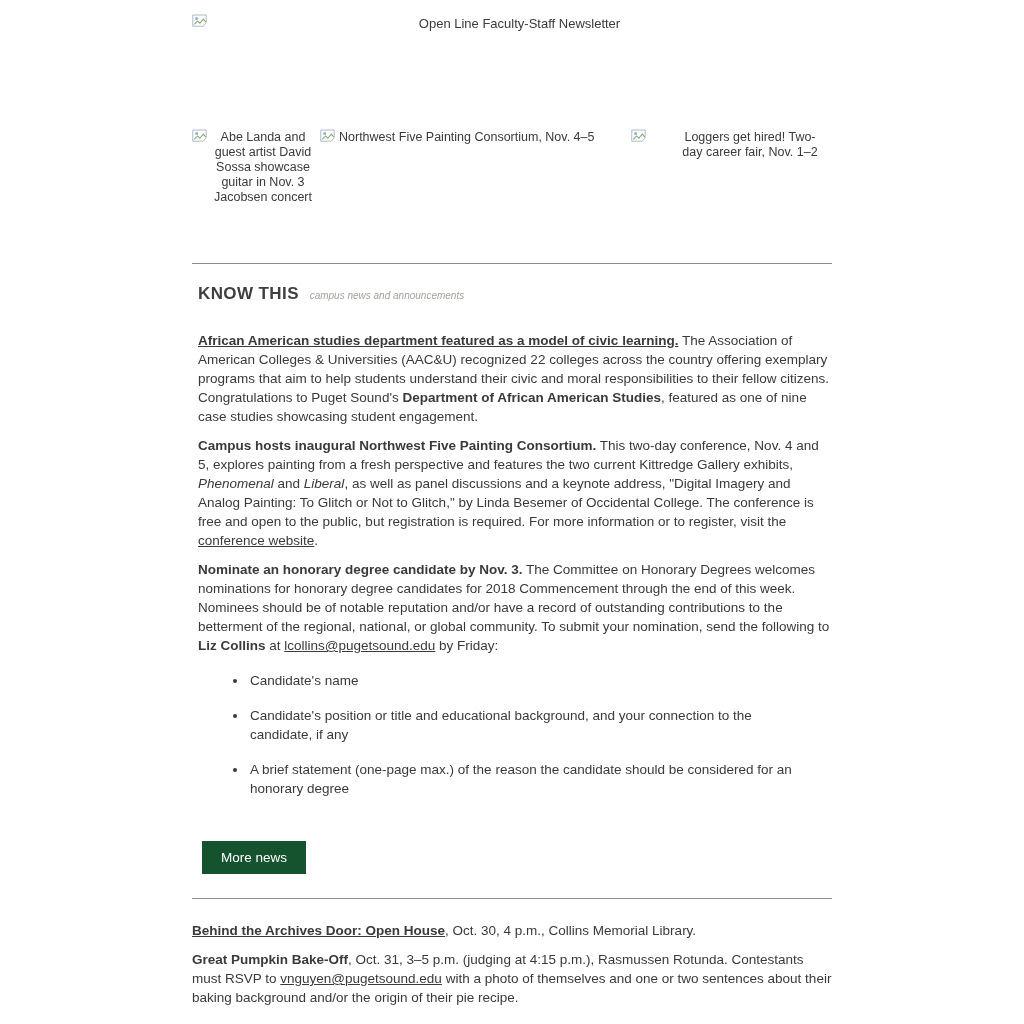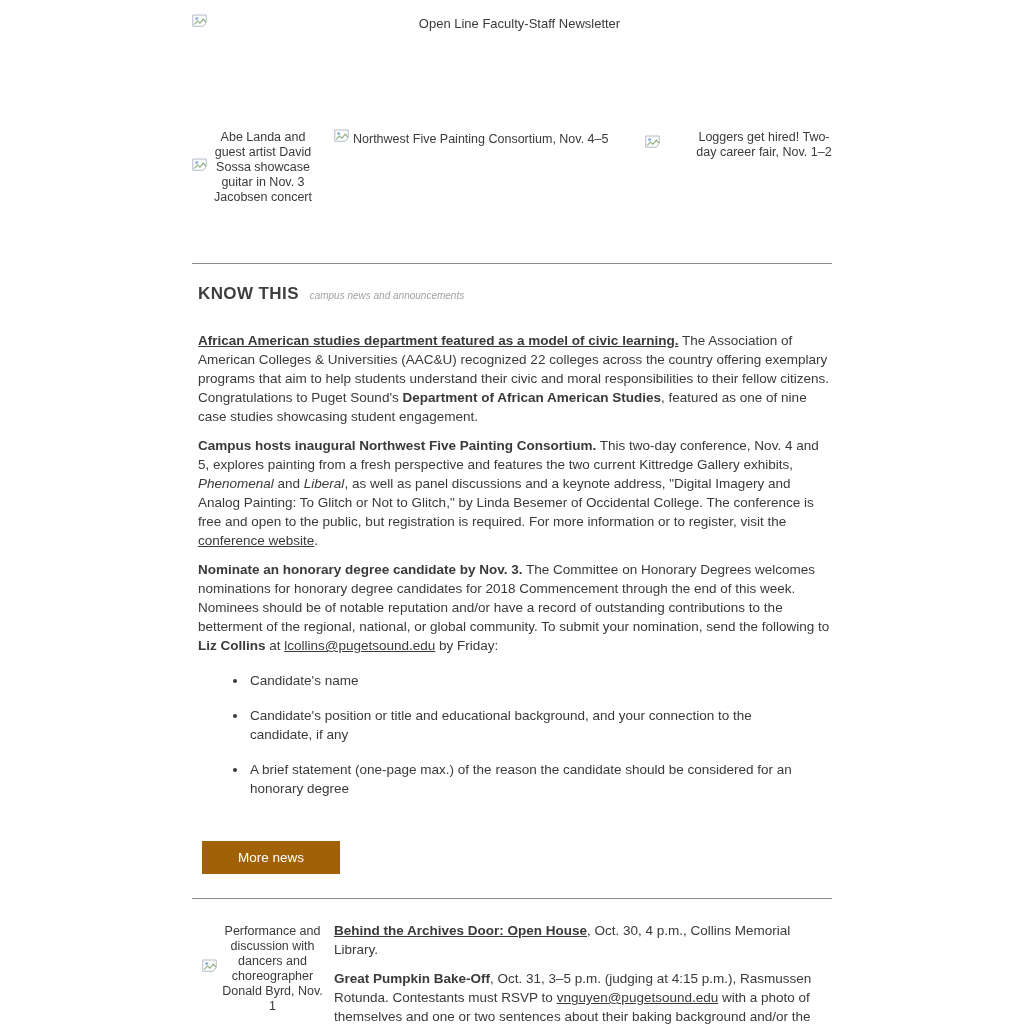--- a/index.html
+++ b/index.html
@@ -9,21 +9,21 @@
     font-size: 13.5px;
     line-height: 19px;
     color: #3a3a3a;
     width: 1024px;
     min-height: 1024px;
     overflow: hidden;
   }
   .content { width: 640px; margin: 0 auto; padding-top: 14px; }
 
   
-  .ph { display: flex; align-items: center; gap: 4px; }
+  .ph { display: flex; align-items: flex-start; gap: 4px; }
   .ph .alt {
     font-size: 12.5px;
     line-height: 15px;
     text-align: center;
     color: #3a3a3a;
     padding-top: 1px;
   }
   .broken-icon { flex: 0 0 auto; }
 
   
@@ -32,21 +32,21 @@
     flex: 1;
     text-align: center;
     font-size: 13px;
     color: #3a3a3a;
   }
 
   
   .hero-row { display: flex; align-items: flex-start; min-height: 122px; }
   .hero-1 { width: 128px; }
   .hero-1 .alt { width: 104px; }
-  .hero-2 { width: 300px; margin-left: 14px; }
+  .hero-2 { width: 300px; }
   .hero-2 .alt { text-align: left; }
   .hero-3 { width: 187px; margin-left: 11px; }
   .hero-3 .alt { width: 160px; margin-left: 32px; }
 
   hr.divider {
     border: none;
     border-top: 1px solid #8c8c8c;
     margin: 12px 0 0 0;
   }
 
@@ -72,26 +72,26 @@
   .seg-italic { font-style: italic; }
   .seg-link { text-decoration: underline; color: inherit; cursor: pointer; }
   .seg-boldlink { font-weight: bold; text-decoration: underline; color: inherit; cursor: pointer; }
 
   ul.bullets { margin: 14px 0 0 6px; padding-left: 34px; }
   ul.bullets li { margin: 16px; padding-left: 2px; }
 
   .more-news {
     display: inline-block;
     margin: 27px 0 12px 10px;
-    background: #a16207;
+    background: #14532d;
     color: #ffffff;
     border: none;
     font-family: "Liberation Sans", sans-serif;
     font-size: 13.5px;
-    padding: 9px 36px;
+    padding: 9px 19px;
     cursor: pointer;
   }
 
   
   .events { margin-top: 22px; overflow: visible; }
   .events-figure {
     float: left;
     width: 122px;
     margin: 2px 10px 6px 10px;
   }
@@ -167,28 +167,18 @@
     <li>A brief statement (one-page max.) of the reason the candidate should be considered for an honorary degree</li>
   </ul>
 
   <button class="more-news">More news</button>
 
   <hr class="divider">
 
   
 
   <div class="events">
-    <div class="ph events-figure">
-      <span class="broken-icon">
-        <svg width="15" height="14" viewBox="0 0 20 18">
-          <path d="M1 1 h18 v10 l-4 5 h-14 z" fill="#fdfdfd" stroke="#9aa7b5"></path>
-          <circle cx="6.2" cy="5.6" r="2" fill="#8ab4d8"></circle>
-          <path d="M3 13.5 l4.5-4.5 3 3 4.5-5.5 3.5 4" stroke="#86a877" stroke-width="1.4" fill="none"></path>
-        </svg>
-      </span>
-      <div class="alt">Performance and discussion with dancers and choreographer Donald Byrd, Nov. 1</div>
-    </div>
 
     <p class="event"><a class="seg-boldlink">Behind the Archives Door: Open House</a><span class="seg-plain">, Oct. 30, 4 p.m., Collins Memorial Library.</span></p>
     <p class="event"><span class="seg-bold">Great Pumpkin Bake-Off</span><span class="seg-plain">, Oct. 31, 3–5 p.m. (judging at 4:15 p.m.), Rasmussen Rotunda. Contestants must RSVP to </span><a class="seg-link">vnguyen@pugetsound.edu</a><span class="seg-plain"> with a photo of themselves and one or two sentences about their baking background and/or the origin of their pie recipe.</span></p>
   </div>
 
 </div>
 
 </body></html>

